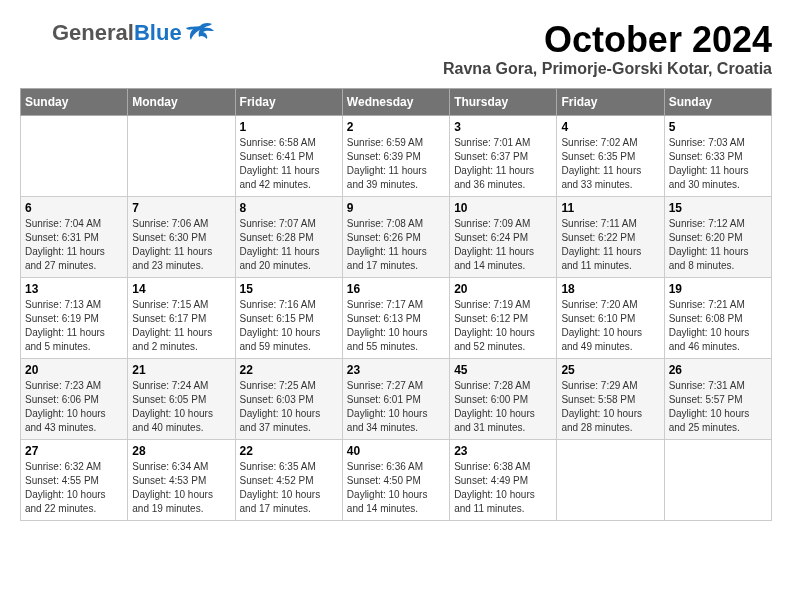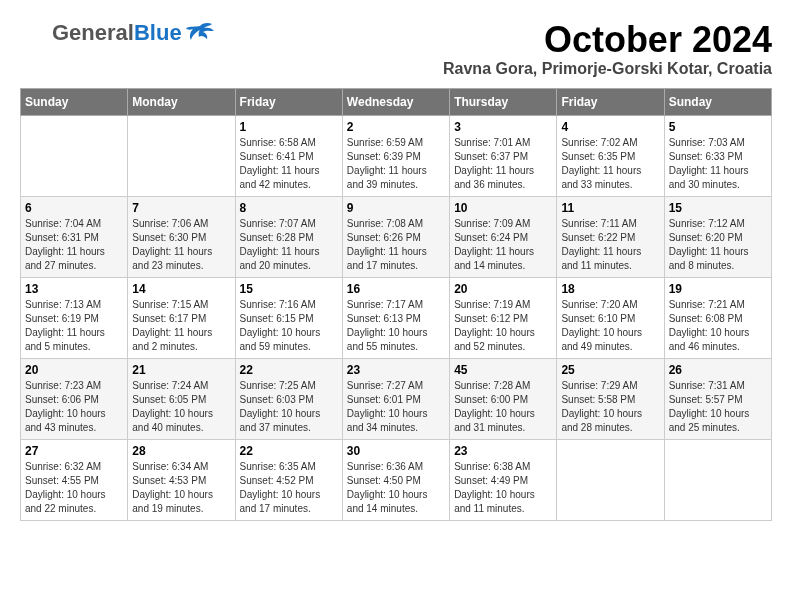--- a/index.html
+++ b/index.html
@@ -240,21 +240,21 @@
         </td>
         <td>
           <span class="day-num">28</span>
           <div class="day-info">Sunrise: 6:34 AM<br>Sunset: 4:53 PM<br>Daylight: 10 hours and 19 minutes.</div>
         </td>
         <td>
           <span class="day-num">22</span>
           <div class="day-info">Sunrise: 6:35 AM<br>Sunset: 4:52 PM<br>Daylight: 10 hours and 17 minutes.</div>
         </td>
         <td>
-          <span class="day-num">30</span>
+          <span class="day-num">40</span>
           <div class="day-info">Sunrise: 6:36 AM<br>Sunset: 4:50 PM<br>Daylight: 10 hours and 14 minutes.</div>
         </td>
         <td>
           <span class="day-num">23</span>
           <div class="day-info">Sunrise: 6:38 AM<br>Sunset: 4:49 PM<br>Daylight: 10 hours and 11 minutes.</div>
         </td>
         <td class="empty-cell"></td>
         <td class="empty-cell"></td>
       </tr>
     </tbody>

